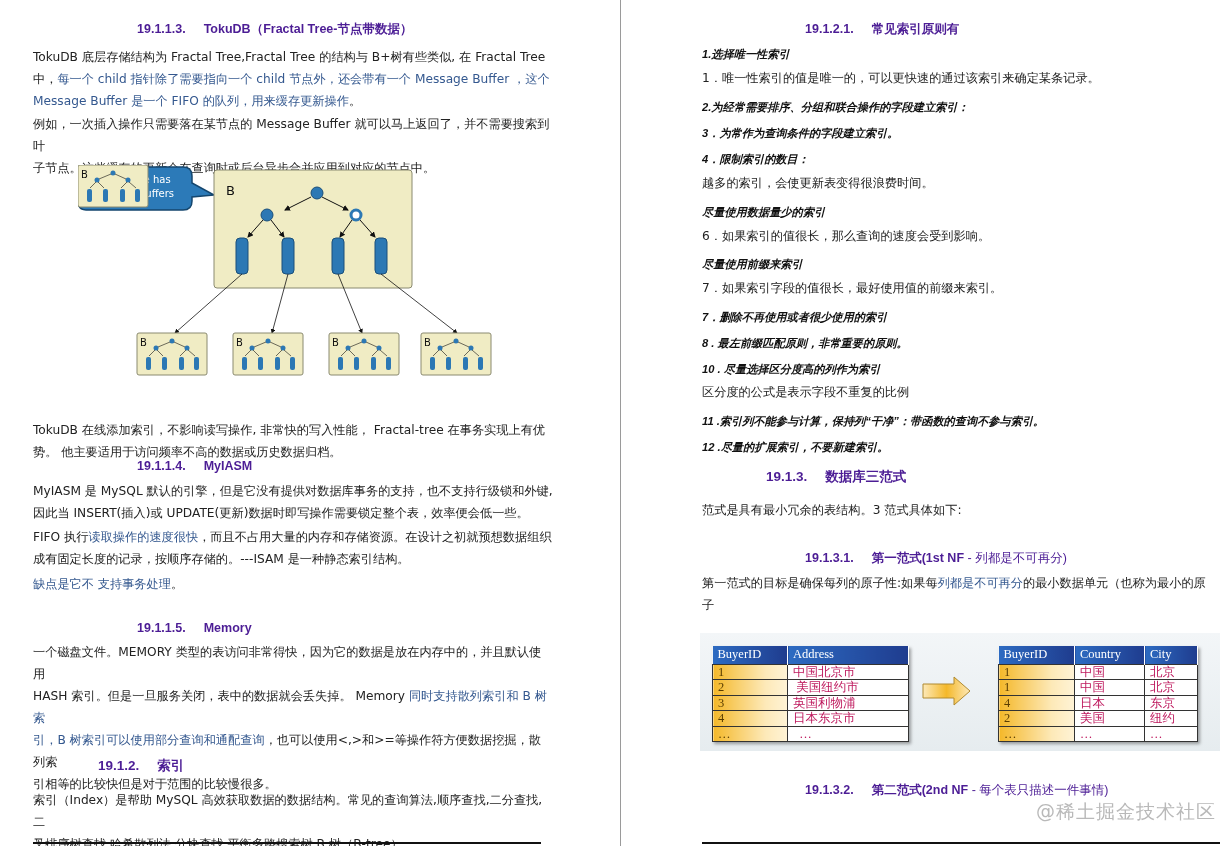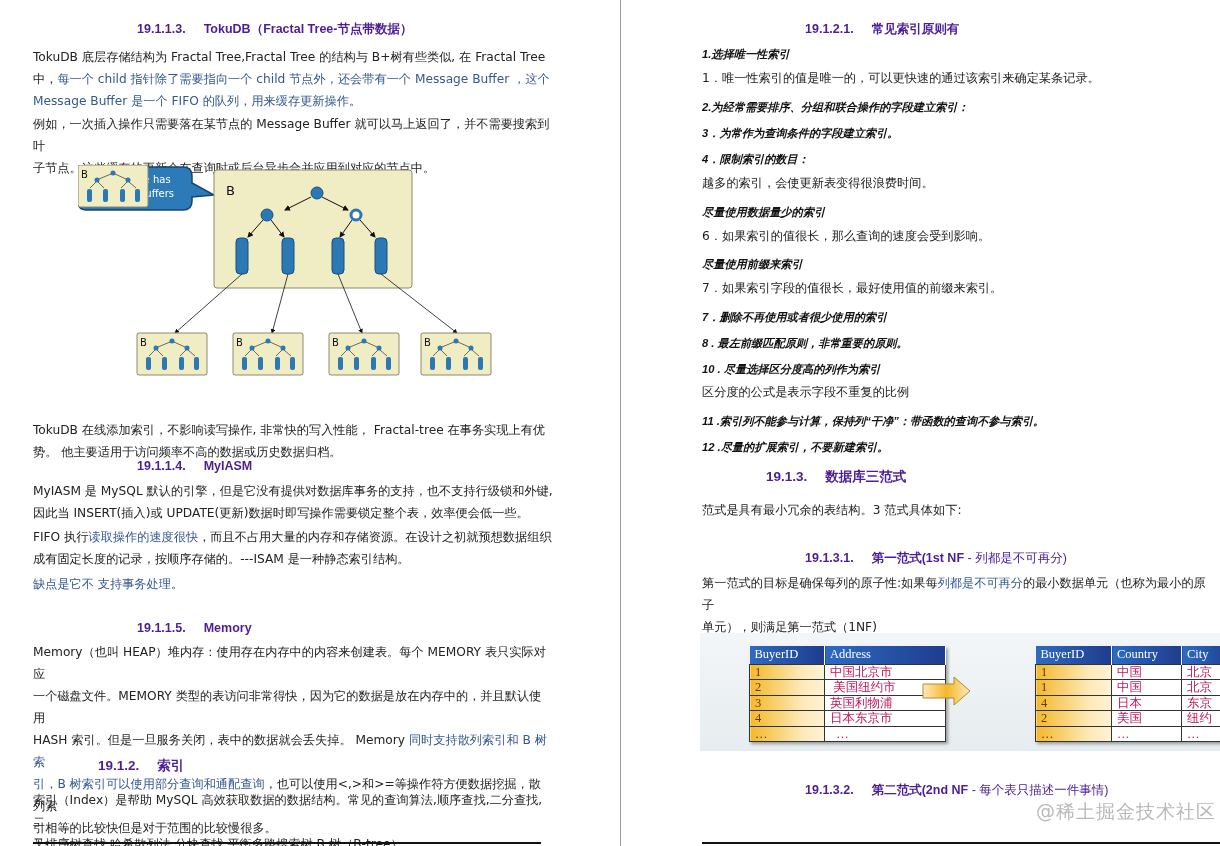--- a/index.html
+++ b/index.html
@@ -17,21 +17,21 @@
   .p { position: absolute; font-size: 12.2px; line-height: 22px; color: #222; }
   .p .blue, .blue { color: #34588f; }
   .rule { position: absolute; font-family: "Liberation Sans", sans-serif; font-weight: bold; font-style: italic; font-size: 11.2px; color: #111; white-space: nowrap; }
   .hr { position: absolute; height: 1.5px; background: #111; }
 
   
   .diagram { position: absolute; left: 78px; top: 165px; width: 420px; height: 215px; }
 
   
   .nf-fig { position: absolute; left: 700px; top: 633px; width: 520px; height: 118px; background: linear-gradient(#f3f6f8, #e6ecef); }
-  table.nf { position: absolute; border-collapse: collapse; font-family: "Liberation Serif", serif; font-size: 12.5px; box-shadow: 2px 2px 3px rgba(0,0,0,0.35); margin-left: 37px; }
+  table.nf { position: absolute; border-collapse: collapse; font-family: "Liberation Serif", serif; font-size: 12.5px; box-shadow: 2px 2px 3px rgba(0,0,0,0.35); }
   table.nf th { background: linear-gradient(90deg, #2d6bc2, #1f3c8e); color: #fff; font-weight: normal; text-align: left; padding: 0 5px; height: 18px; border-right: 1px solid #fff; }
   table.nf td { height: 15.5px; padding: 0 5px; border: 1px solid #333; line-height: 14px; background: #fff; color: #be185d; }
   table.nf td.id { background: linear-gradient(90deg, #f4b82a, #fde9b8 70%, #fff3d6); color: #5a3d00; }
   .nf-arrow { position: absolute; left: 922px; top: 676px; }
 
   .watermark { position: absolute; left: 1036px; top: 799px; font-size: 19px; color: #b9b9b9; font-family: "DejaVu Sans", sans-serif; letter-spacing: 1px; }
 </style>
 </head>
 <body>
 
@@ -134,21 +134,20 @@
 
 <div class="p" style="left:33px; top:573px; width:520px;">
   <span class="blue">缺点是它不 支持事务处理</span><span>。</span>
 </div>
 
 <div class="h" style="left:137px; top:621px;">
   <span class="num">19.1.1.5.</span><span>Memory</span>
 </div>
 
 <div class="p" style="left:33px; top:641px; width:520px;">
-  <div>Memory（也叫 HEAP）堆内存：使用存在内存中的内容来创建表。每个 MEMORY 表只实际对应</div>
   <div>一个磁盘文件。MEMORY 类型的表访问非常得快，因为它的数据是放在内存中的，并且默认使用</div>
   <div><span>HASH 索引。但是一旦服务关闭，表中的数据就会丢失掉。 Memory </span><span class="blue">同时支持散列索引和 B 树索</span></div>
   <div><span class="blue">引，B 树索引可以使用部分查询和通配查询</span><span>，也可以使用&lt;,&gt;和&gt;=等操作符方便数据挖掘，散列索</span></div>
   <div>引相等的比较快但是对于范围的比较慢很多。</div>
 </div>
 
 <div class="h" style="left:98px; top:757px; font-size:13.5px;">
   <span class="num">19.1.2.</span><span>索引</span>
 </div>
 
@@ -183,21 +182,20 @@
 <div class="h" style="left:766px; top:468px; font-size:13.5px;">
   <span class="num">19.1.3.</span><span>数据库三范式</span>
 </div>
 <div class="p" style="left:702px; top:499px;">范式是具有最小冗余的表结构。3 范式具体如下:</div>
 
 <div class="h" style="left:805px; top:550px;">
   <span class="num">19.1.3.1.</span><span>第一范式(1st NF</span><span class="light"> - 列都是不可再分)</span>
 </div>
 <div class="p" style="left:702px; top:572px; width:515px;">
   <div><span>第一范式的目标是确保每列的原子性:如果每</span><span class="blue">列都是不可再分</span><span>的最小数据单元（也称为最小的原子</span></div>
-  <div>单元），则满足第一范式（1NF)</div>
 </div>
 
 <div class="nf-fig"></div>
 
 <table class="nf" style="left:712px; top:646px; width:197px;">
   <thead>
       <tr>
     <th style="width:75px;">BuyerID</th>
     <th>Address</th>
   </tr>

